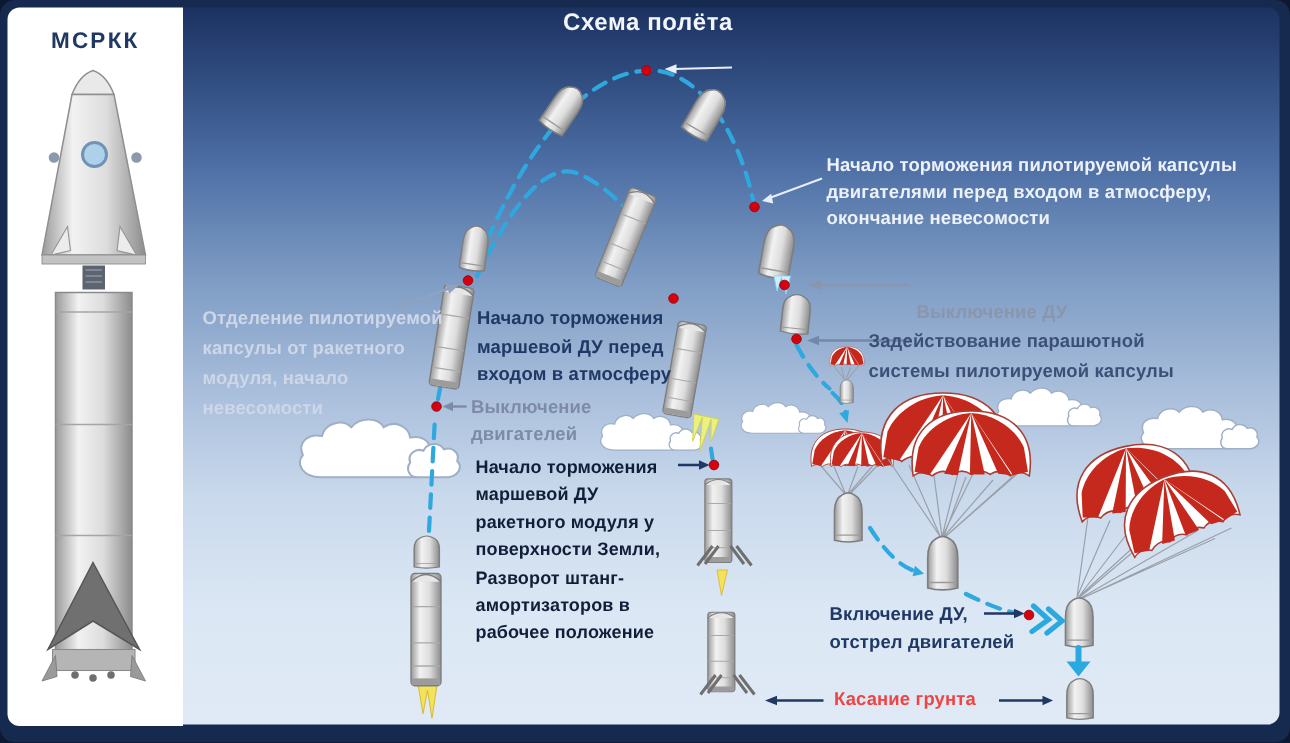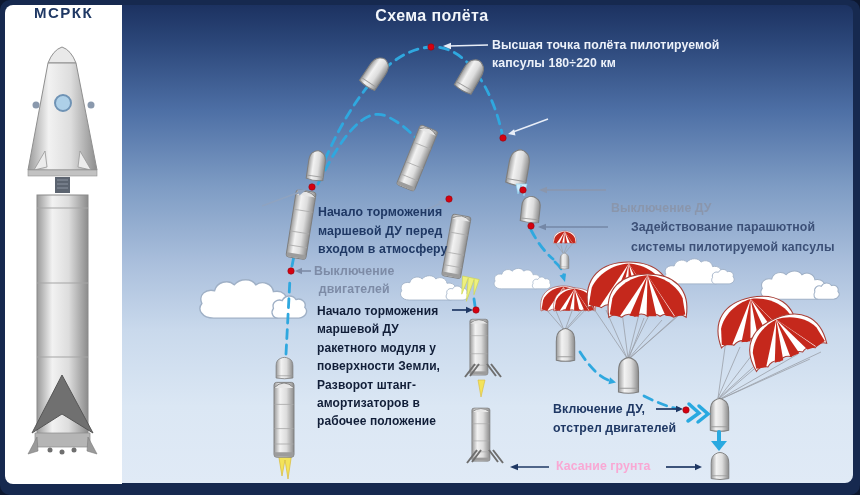--- a/index.html
+++ b/index.html
@@ -17,21 +17,21 @@
     border-radius:0 8px 8px 0;
     background:linear-gradient(180deg,#1c3261 0%,#2e4a7d 9%,#4d6fa5 22%,
       #7e9cc4 38%,#aabfdc 54%,#c9d9ec 68%,#dbe7f4 84%,#e0eaf6 100%);
   }
   #gfx{position:absolute;left:0;top:0;width:860px;height:495px;}
   .lbl{
     position:absolute;font-weight:700;font-size:12.3px;line-height:17.5px;
     white-space:pre-line;letter-spacing:.1px;
   }
   #panel-title{
-    position:absolute;left:5px;top:4px;width:117px;text-align:center;
+    position:absolute;left:5px;top:19px;width:117px;text-align:center;
     font-weight:700;font-size:15px;letter-spacing:1.5px;color:#1F3864;
   }
   #main-title{
     position:absolute;left:322px;top:7px;width:220px;text-align:center;
     font-weight:700;font-size:16px;letter-spacing:.4px;color:#F2F6FB;
   }
 </style>
 </head>
 <body>
 
@@ -235,42 +235,47 @@
       <circle cx="531" cy="226" r="3.2"></circle>
       <circle cx="449" cy="199" r="3.2"></circle>
       <circle cx="476" cy="310" r="3.2"></circle>
       <circle cx="686" cy="410" r="3.2"></circle>
     </g>
   </svg>
 
   <div id="panel-title">МСРКК</div>
   <div id="main-title">Схема полёта</div>
 
-  <div class="lbl" style="left:492px;top:36px;color:#EDF2FA;line-height:18px;">Высшая точка полёта пилотируемой
-капсулы 180÷220 км</div>
-
+
+  <div class="lbl" style="left:551px;top:102px;color:#EDF2FA;">Начало торможения пилотируемой капсулы
+двигателями перед входом в атмосферу,
+окончание невесомости</div>
 
   <div class="lbl" style="left:611px;top:183px;color:#8A96AC;margin-top:17px;">Выключение ДУ</div>
 
-  <div class="lbl" style="left:631px;top:217px;color:#3C5077;line-height:20px;">Задействование парашютной
+  <div class="lbl" style="left:579px;top:217px;color:#3C5077;line-height:20px;">Задействование парашютной
 системы  пилотируемой капсулы</div>
 
+  <div class="lbl" style="left:135px;top:202px;color:#CDD7E7;line-height:20px;">Отделение пилотируемой
+капсулы от ракетного
+модуля, начало
+невесомости</div>
 
   <div class="lbl" style="left:318px;top:203px;color:#1F3864;line-height:18.5px;">Начало торможения
 маршевой ДУ перед
 входом в атмосферу</div>
 
-  <div class="lbl" style="left:314px;top:262px;color:#7D8BA6;line-height:18px;text-align:center;">Выключение
+  <div class="lbl" style="left:314px;top:262px;color:#7D8BA6;line-height:18px;">Выключение
 двигателей</div>
 
   <div class="lbl" style="left:317px;top:302px;color:#111E38;line-height:18.4px;font-size:12px;">Начало торможения
 маршевой ДУ
 ракетного модуля у
 поверхности Земли,
 Разворот штанг-
 амортизаторов в
 рабочее положение</div>
 
   <div class="lbl" style="left:553px;top:400px;color:#1F3864;line-height:18.5px;">Включение ДУ,
 отстрел двигателей</div>
 
-  <div class="lbl" style="left:556px;top:458px;color:#f9a8d4;text-align:center;">Касание грунта</div>
+  <div class="lbl" style="left:556px;top:458px;color:#ef4444;text-align:center;">Касание грунта</div>
 </div>
 
 </body></html>

